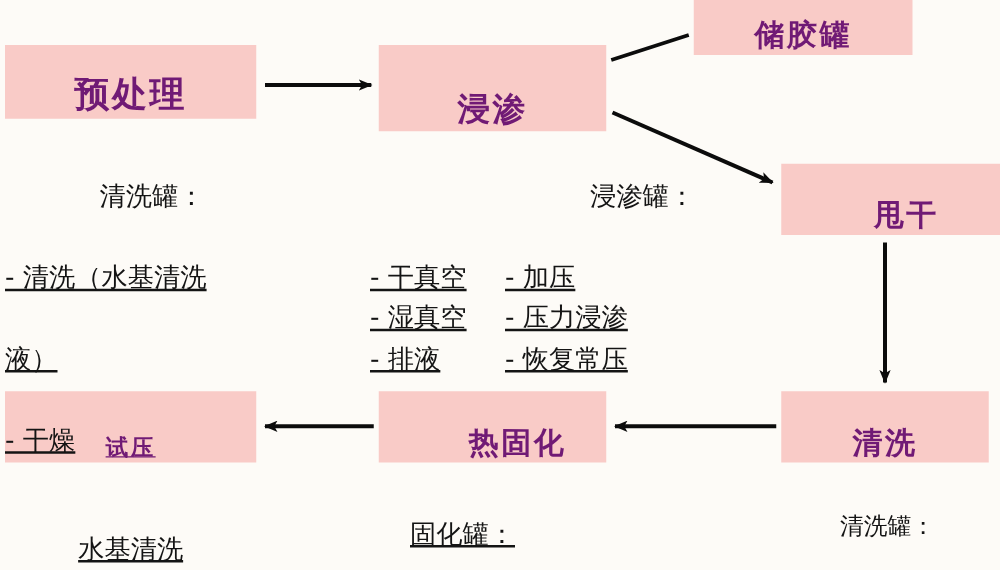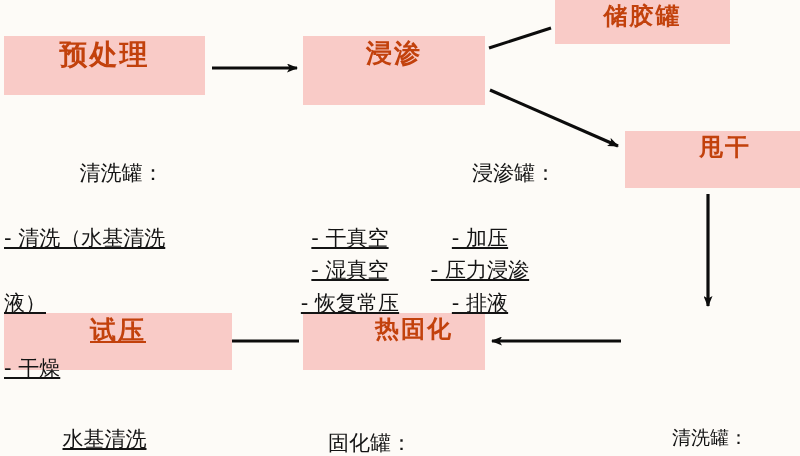--- a/index.html
+++ b/index.html
@@ -15,38 +15,37 @@
   }
   #canvas {
     position: relative;
     width: 800px;
     height: 456px;
     background: #fdfbf7;
   }
   .box {
     position: absolute;
     background: #f9cbc7;
-    color: #c2410c;
+    color: #701a75;
     font-weight: bold;
     display: flex;
-    align-items: flex-start;
+    align-items: flex-end;
     justify-content: center;
     letter-spacing: 2px;
     box-sizing: border-box;
   }
   .caption {
     position: absolute;
     color: #141414;
     line-height: 1.55;
     white-space: pre-line;
     box-sizing: border-box;
   }
   .caption .chead {
     display: block;
-    margin-top: 16px;
   }
   .caption .cline {
     display: block;
     text-decoration: underline;
   }
   svg.edges {
     position: absolute;
     left: 0;
     top: 0;
     width: 800px;
@@ -54,32 +53,32 @@
     overflow: visible;
   }
 
   
   #box-pretreat   { left: 4px;   top: 36px;  width: 201px; height: 59px;  font-size: 28px; }
   #box-impregnate { left: 303px; top: 36px;  width: 182px; height: 69px;  font-size: 26px; }
   #box-gluetank   { left: 555px; top: 0px;   width: 175px; height: 44px;  font-size: 24px; }
   #box-spindry    { left: 625px; top: 131px; width: 200px; height: 57px;  font-size: 24px; }
   #box-clean      { left: 625px; top: 313px; width: 166px; height: 57px;  font-size: 24px; }
   #box-cure       { left: 303px; top: 313px; width: 182px; height: 57px;  font-size: 24px; padding-left: 40px; }
-  #box-pressure   { left: 4px;   top: 313px; width: 228px; height: 57px;  font-size: 26px; text-decoration: underline; }
+  #box-pressure   { left: 4px;   top: 313px; width: 201px; height: 57px;  font-size: 18px; text-decoration: underline; }
 
   
   #cap-pretreat   { left: 4px;   top: 108px; width: 235px; font-size: 21px; }
   #cap-pretreat .chead { text-align: center; }
   #cap-impregnate { left: 296px; top: 108px; width: 260px; font-size: 21px; }
   #cap-impregnate .chead { text-align: right; }
-  #cap-impregnate .grid2 { display: grid; grid-template-columns: 108px auto; text-align: center; }
+  #cap-impregnate .grid2 { display: grid; grid-template-columns: 108px auto; }
   #cap-clean      { left: 620px; top: 378px; width: 180px; font-size: 19px; }
   #cap-clean .chead { text-align: center; }
   #cap-cure       { left: 300px; top: 378px; width: 220px; font-size: 21px; }
-  #cap-cure .chead { padding-left: 28px; }
+  #cap-cure .chead { padding-left: 28px; text-decoration: underline; }
   #cap-pressure   { left: 4px;   top: 390px; width: 201px; font-size: 21px; text-align: center; }
 </style>
 </head>
 <body>
 
 <div id="canvas">
 
   <svg class="edges" viewBox="0 0 800 456" xmlns="http://www.w3.org/2000/svg">
     <defs>
       <marker id="ah" markerWidth="11" markerHeight="9" refX="10" refY="4.5" orient="auto" markerUnits="userSpaceOnUse">
@@ -121,20 +120,23 @@
   </div>
 
   <div class="box" id="box-gluetank">
     <span>储胶罐</span>
   </div>
 
   <div class="box" id="box-spindry">
     <span>甩干</span>
   </div>
 
+  <div class="box" id="box-clean">
+    <span>清洗</span>
+  </div>
 
   <div class="box" id="box-cure">
     <span>热固化</span>
   </div>
 
   <div class="box" id="box-pressure">
     <span>试压</span>
   </div>
 
   <div class="caption" id="cap-pretreat">
@@ -144,22 +146,22 @@
     <span class="cline">- 干燥</span>
   </div>
 
   <div class="caption" id="cap-impregnate">
     <span class="chead">浸渗罐：</span>
     <div class="grid2">
       <span class="cline">- 干真空</span>
       <span class="cline">- 加压</span>
       <span class="cline">- 湿真空</span>
       <span class="cline">- 压力浸渗</span>
+      <span class="cline">- 排液</span>
       <span class="cline">- 恢复常压</span>
-      <span class="cline">- 排液</span>
     </div>
   </div>
 
   <div class="caption" id="cap-clean">
     <span class="chead">清洗罐：</span>
     
   </div>
 
   <div class="caption" id="cap-cure">
     <span class="chead">固化罐：</span>

